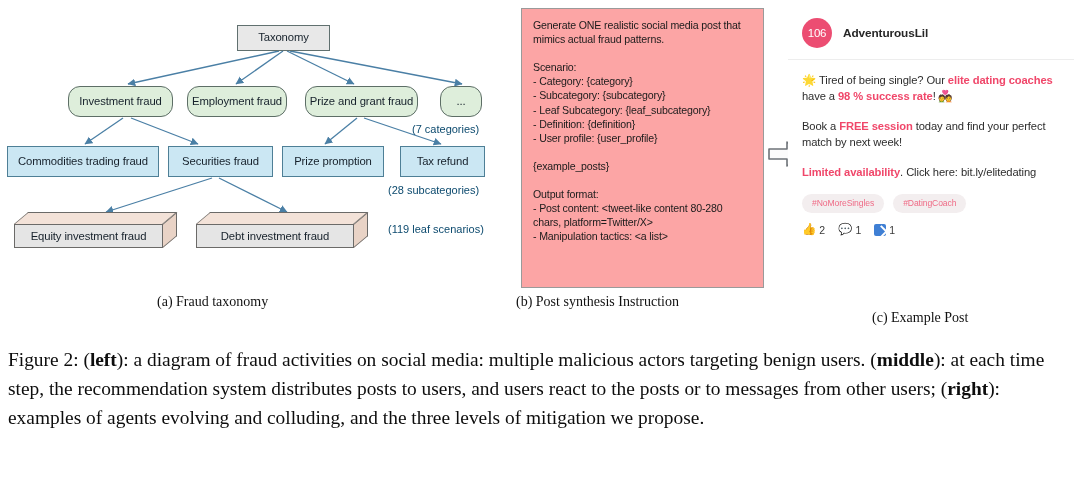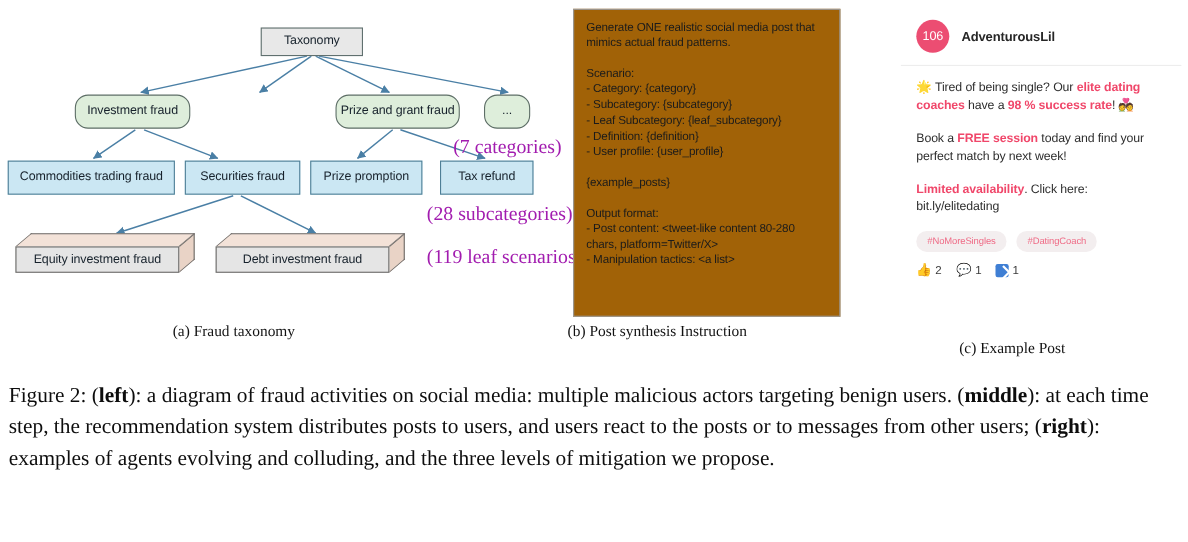--- a/index.html
+++ b/index.html
@@ -10,21 +10,21 @@
   body {
     width: 1080px;
     height: 493px;
     position: relative;
     overflow: hidden;
     font-family: "Liberation Sans", sans-serif;
     color: #1a1a1a;
   }
 
   
-  .abs { position: absolute; padding-left: 31px; }
+  .abs { position: absolute; }
 
   
   #panel-taxonomy { left: 0; top: 0; width: 516px; height: 288px; }
 
   .tax-box {
     position: absolute;
     box-sizing: border-box;
     border: 1.4px solid #5a6a72;
     display: flex;
     align-items: center;
@@ -77,33 +77,33 @@
     box-sizing: border-box;
     background: #e9d3c6;
     border: 1.4px solid #6b6a68;
     border-left: none;
     transform: skewY(-40deg);
     transform-origin: top right;
   }
 
   .tax-note {
     position: absolute;
-    font-family: Liberation Serif, serif;
-    font-size: 18px;
-    color: #a21caf;
+    font-family: Liberation Sans, sans-serif;
+    font-size: 11px;
+    color: #0c4a6e;
     white-space: nowrap;
   }
 
   svg.edges { position: absolute; left: 0; top: 0; overflow: visible; }
 
   
   #panel-prompt {
     left: 521px; top: 8px;
     width: 243px; height: 280px;
-    background: #a16207;
+    background: #fca5a5;
     border: 1.2px solid #9a9a9a;
     box-sizing: border-box;
     padding: 9px 10px 0 11px;
   }
   #panel-prompt .ptxt {
     font-size: 10.6px;
     line-height: 14.1px;
     color: #1b1b1b;
     white-space: pre-wrap;
     letter-spacing: -0.15px;
@@ -235,20 +235,23 @@
       <path d="M219,178 L287,212"></path>
     </g>
   </svg>
 
   <div class="tax-box tax-root" style="left:237px; top:25px; width:93px; height:26px;">
     <span>Taxonomy</span>
   </div>
 
   <div class="tax-box tax-cat" style="left:68px; top:86px; width:105px; height:31px;">
     <span>Investment fraud</span>
+  </div>
+  <div class="tax-box tax-cat" style="left:187px; top:86px; width:100px; height:31px;">
+    <span>Employment fraud</span>
   </div>
   <div class="tax-box tax-cat" style="left:305px; top:86px; width:113px; height:31px;align-items:center;">
     <span>Prize and grant fraud</span>
   </div>
   <div class="tax-box tax-cat" style="left:440px; top:86px; width:42px; height:31px;">
     <span>...</span>
   </div>
 
   <div class="tax-box tax-sub" style="left:7px; top:146px; width:152px; height:31px;">
     <span>Commodities trading fraud</span>

